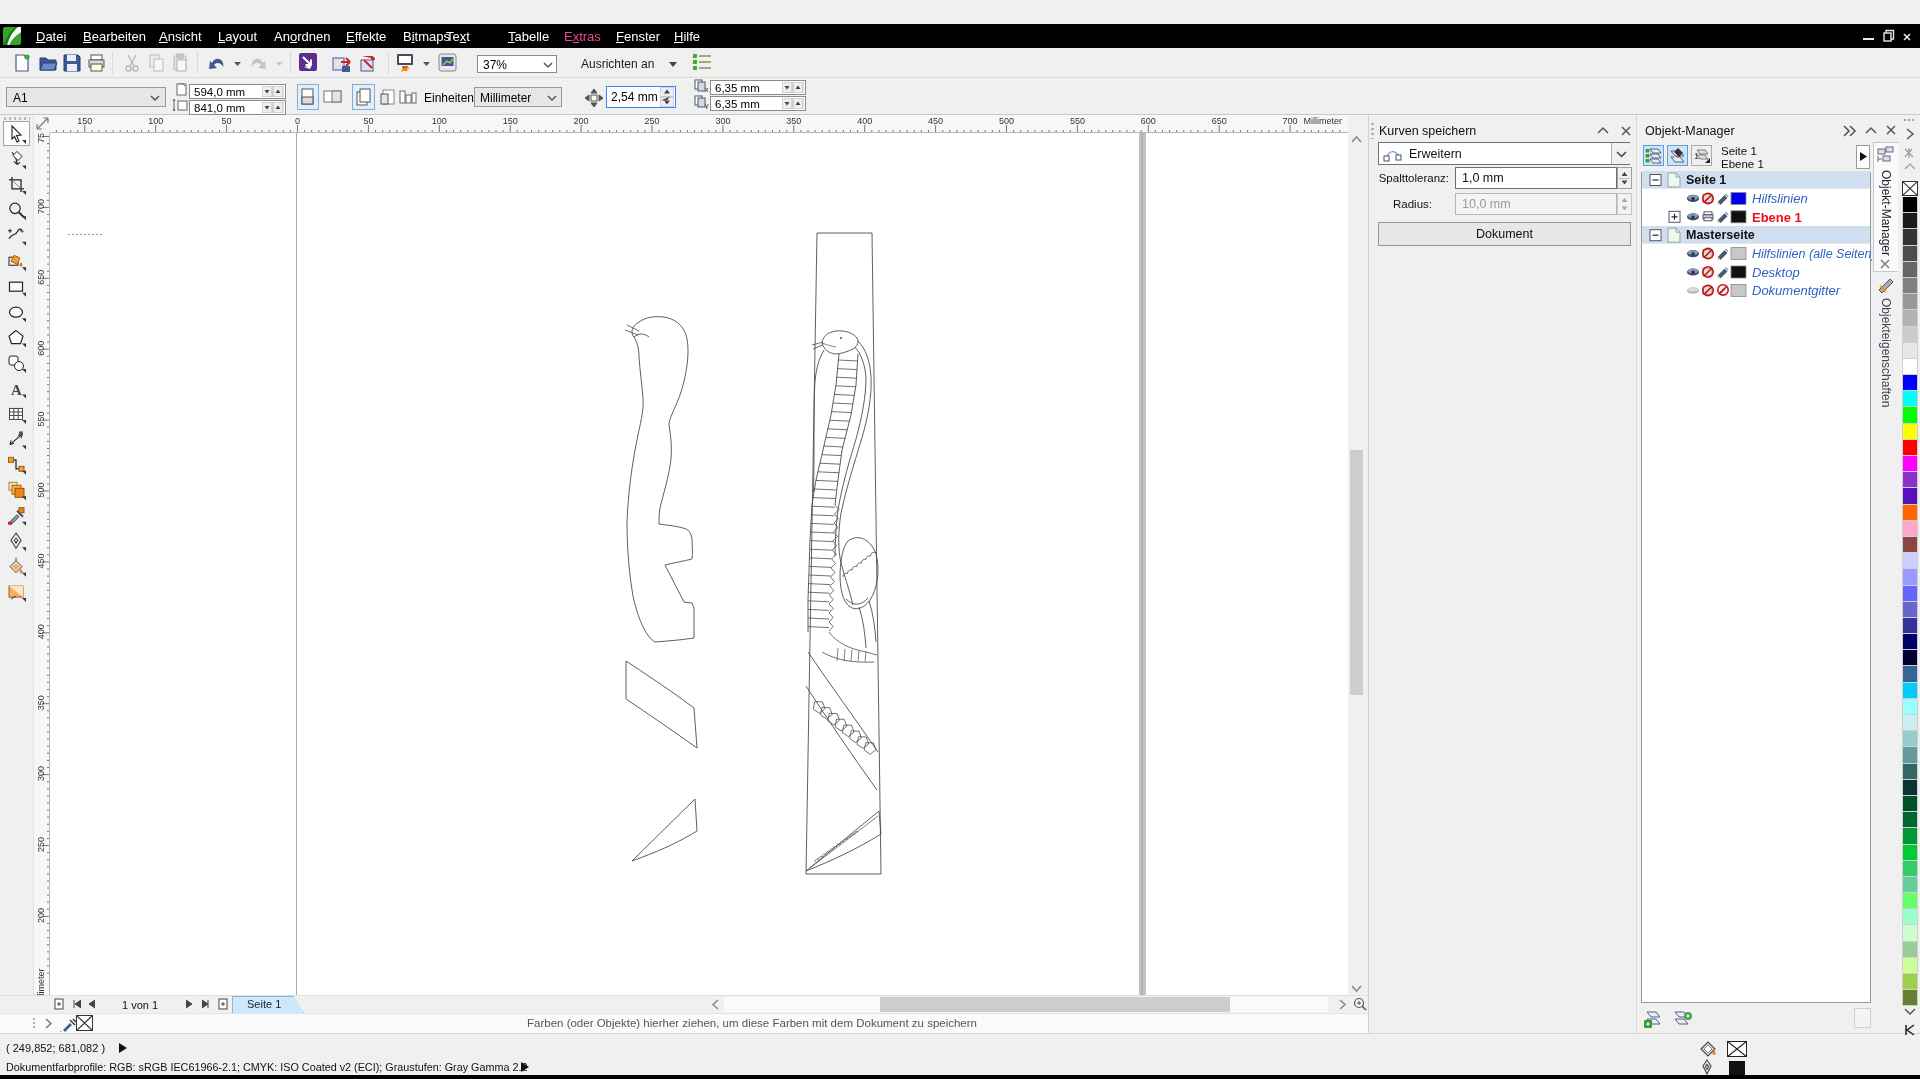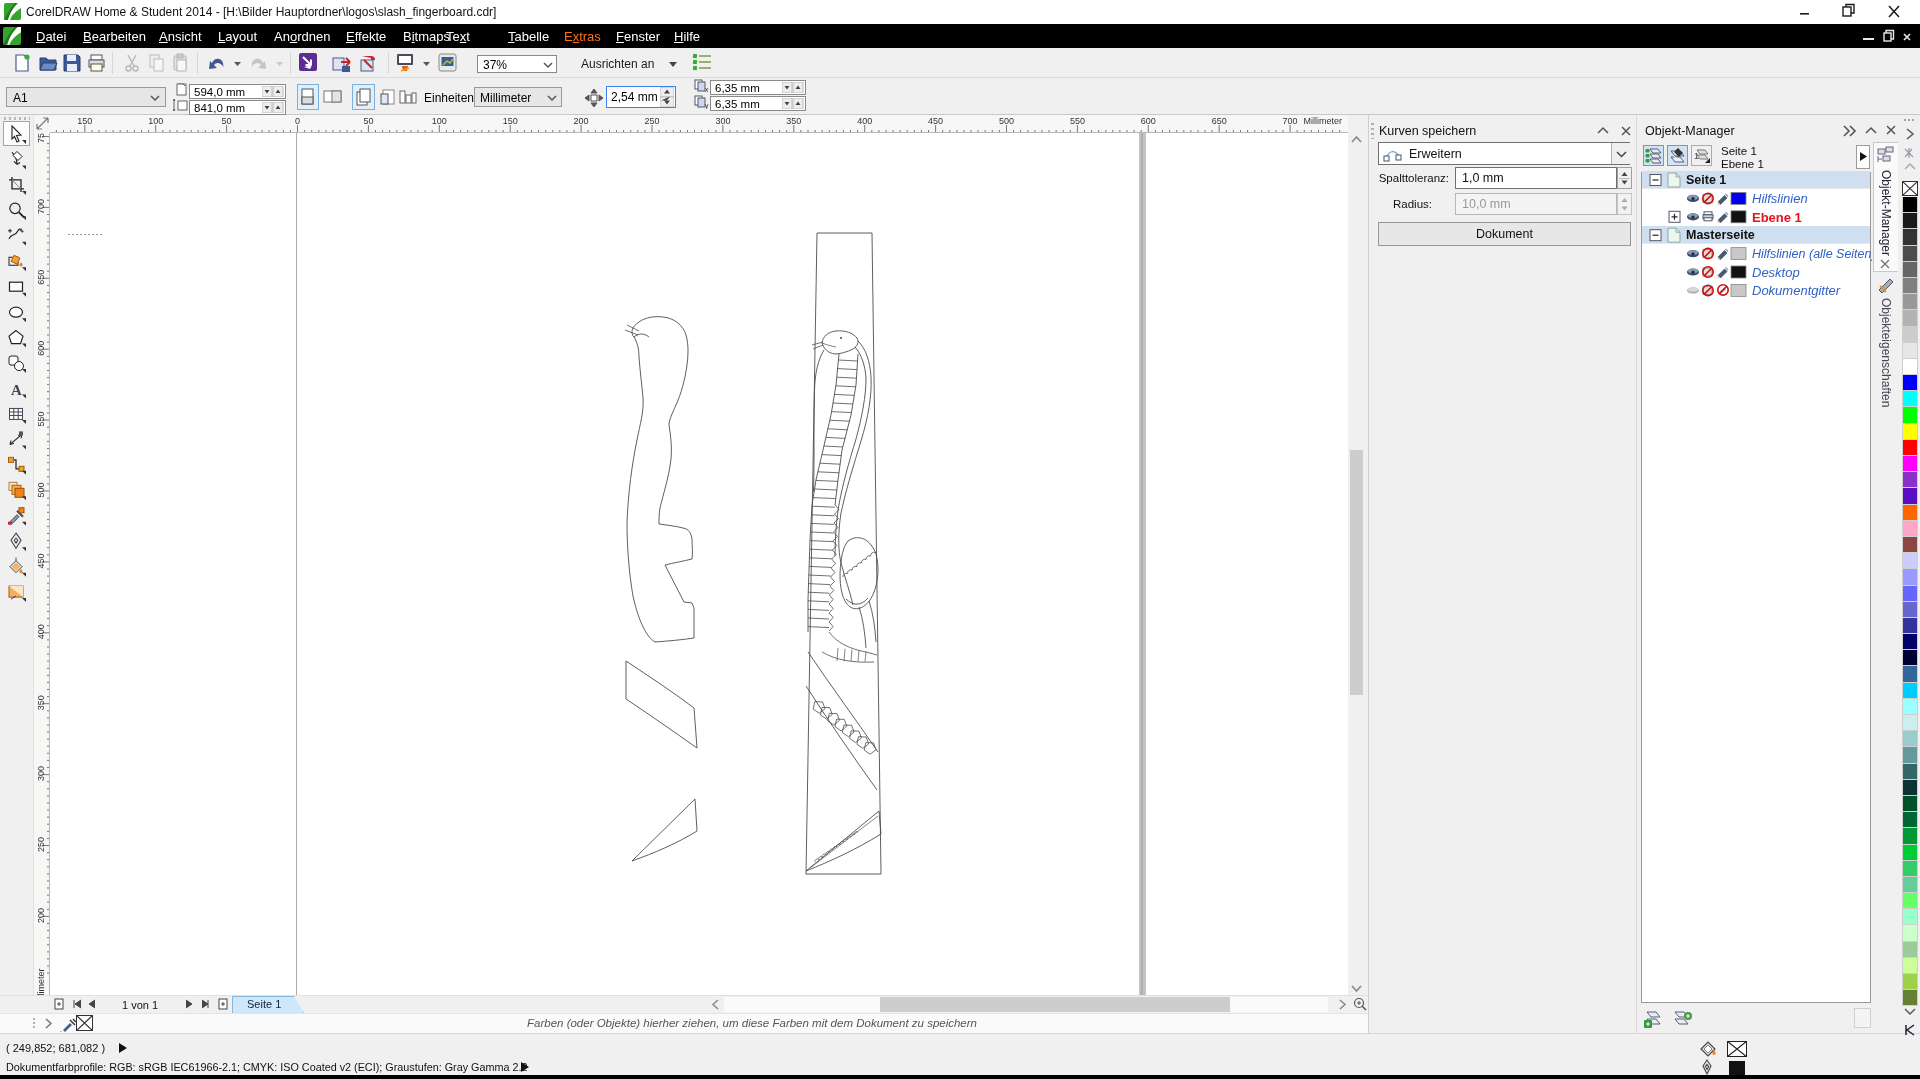--- a/index.html
+++ b/index.html
@@ -1,51 +1,35 @@
 <!DOCTYPE html>
 <html><head><meta charset="utf-8"><style>
 *{margin:0;padding:0;box-sizing:border-box}
 html,body{width:1920px;height:1079px;overflow:hidden;font-family:"Liberation Sans",sans-serif;background:#f0f0f0}
 .abs{position:absolute}
 .t{position:absolute;white-space:nowrap}
 </style></head><body>
 <div class="abs" style="left:0;top:0;width:1920px;height:1079px;background:#f0f0f0">
 
-<div class="abs" style="left:0;top:0;width:1920px;height:24px;background:#ffffff">
- <svg class="abs" style="left:4px;top:3px" width="17" height="17" viewBox="0 0 17 17">
-  <rect x="0" y="0" width="17" height="17" rx="2" fill="#36a42a"></rect>
-  <path d="M3,17 C6,10 8,6 14,0 L17,0 L17,5 C11,9 8,12 6,17 Z" fill="#fff"></path>
-  <path d="M0,17 C4,9 7,5 11,0 L13,0 C8,6 6,10 4,17 Z" fill="#1e7a1e"></path>
- </svg>
- <div class="t" style="left:26px;top:5px;font-size:12px;color:#111">CorelDRAW Home &amp; Student 2014 - [H:\Bilder Hauptordner\logos\slash_fingerboard.cdr]</div>
- <svg class="abs" style="left:1796px;top:0" width="124" height="24" viewBox="0 0 124 24">
-  <rect x="4" y="13" width="9" height="1.6" fill="#1a1a1a"></rect>
-  <g fill="none" stroke="#1a1a1a" stroke-width="1.4">
-   <rect x="47" y="7" width="8" height="9"></rect>
-          <path d="M50,7 V4.5 H58 V13 H55"></path>
-  </g>
-  <path d="M93,6 L103,17 M103,6 L93,17" stroke="#1a1a1a" stroke-width="1.5"></path>
- </svg>
-</div>
 <div class="abs" style="left:0;top:24px;width:1920px;height:24px;background:#000">
       <svg class="abs" style="left:3px;top:3px" width="18" height="18" viewBox="0 0 17 17">
   <rect x="0" y="0" width="17" height="17" rx="2" fill="#36a42a"></rect>
   <path d="M3,17 C6,10 8,6 14,0 L17,0 L17,5 C11,9 8,12 6,17 Z" fill="#fff"></path>
   <path d="M0,17 C4,9 7,5 11,0 L13,0 C8,6 6,10 4,17 Z" fill="#1e7a1e"></path>
  </svg>
       <div class="t" style="left:36px;top:5px;font-size:13px;color:#fff"><span style="text-decoration:underline">D</span>atei</div>
       <div class="t" style="left:83px;top:5px;font-size:13px;color:#fff"><span style="text-decoration:underline">B</span>earbeiten</div>
       <div class="t" style="left:159px;top:5px;font-size:13px;color:#fff"><span style="text-decoration:underline">A</span>nsicht</div>
       <div class="t" style="left:218px;top:5px;font-size:13px;color:#fff"><span style="text-decoration:underline">L</span>ayout</div>
       <div class="t" style="left:274px;top:5px;font-size:13px;color:#fff">An<span style="text-decoration:underline">o</span>rdnen</div>
       <div class="t" style="left:346px;top:5px;font-size:13px;color:#fff"><span style="text-decoration:underline">E</span>ffekte</div>
       <div class="t" style="left:403px;top:5px;font-size:13px;color:#fff">B<span style="text-decoration:underline">i</span>tmaps</div>
       <div class="t" style="left:446px;top:5px;font-size:13px;color:#fff">Te<span style="text-decoration:underline">x</span>t</div>
       <div class="t" style="left:508px;top:5px;font-size:13px;color:#fff"><span style="text-decoration:underline">T</span>abelle</div>
-      <div class="t" style="left:564px;top:5px;font-size:13px;color:#f97316">E<span style="text-decoration:underline">x</span>tras</div>
+      <div class="t" style="left:564px;top:5px;font-size:13px;color:#ec4899">E<span style="text-decoration:underline">x</span>tras</div>
       <div class="t" style="left:616px;top:5px;font-size:13px;color:#fff"><span style="text-decoration:underline">F</span>enster</div>
       <div class="t" style="left:674px;top:5px;font-size:13px;color:#fff"><span style="text-decoration:underline">H</span>ilfe</div>
       <svg class="abs" style="left:1860px;top:0" width="60" height="24" viewBox="0 0 60 24">
  <rect x="3" y="14" width="11" height="2" fill="#e8e8e8"></rect>
  <g fill="none" stroke="#e8e8e8" stroke-width="1.4">
           <rect x="24" y="9" width="7" height="8"></rect>
           <path d="M26,9 V6.5 H33.5 V15 H31"></path>
         </g>
  <path d="M44,10 l6,6 M50,10 l-6,6" stroke="#e8e8e8" stroke-width="1.6"></path>
 </svg>
@@ -486,21 +470,21 @@
       </g>
 <path d="M16,4 l5,4.5 -5,4.5" stroke="#777" stroke-width="1.5" fill="none"></path>
 <path d="M33,15 L40,8 L42,10 L35,17 Z" fill="#46608c"></path>
       <path d="M40,5 l5,5 M43,4 l3,3" stroke="#345" stroke-width="1.6"></path>
       <path d="M31,16 l-2,3 3,-1 z" fill="#345"></path>
 </svg>
 <div class="abs" style="left:76px;top:1015px;width:17px;height:16px;background:#fff;border:1.5px solid #333"></div>
 <svg class="abs" style="left:76px;top:1015px" width="17" height="16" viewBox="0 0 17 16">
       <path d="M0,0 L17,16 M17,0 L0,16" stroke="#333" stroke-width="1.2"></path>
     </svg>
-<div class="t" style="left:527px;top:1017px;font-size:11.5px;font-style:italic;color:#555">Farben (oder Objekte) hierher ziehen, um diese Farben mit dem Dokument zu speichern</div>
+<div class="t" style="left:527px;top:1017px;font-size:11.5px;color:#555">Farben (oder Objekte) hierher ziehen, um diese Farben mit dem Dokument zu speichern</div>
 <div class="abs" style="left:0;top:1033px;width:1920px;height:42px;background:#f0f0f0;border-top:1px solid #d6d6d6"></div>
 <div class="t" style="left:6px;top:1042px;font-size:11px;color:#111">( 249,852; 681,082 )</div>
 <svg class="abs" style="left:118px;top:1043px" width="10" height="11" viewBox="0 0 10 11">
       <path d="M1,0 l8,5 -8,5 z" fill="#111"></path>
     </svg>
 <div class="t" style="left:6px;top:1061px;font-size:10.8px;color:#111">Dokumentfarbprofile: RGB: sRGB IEC61966-2.1; CMYK: ISO Coated v2 (ECI); Graustufen: Gray Gamma 2.2</div>
 <svg class="abs" style="left:520px;top:1062px" width="10" height="11" viewBox="0 0 10 11">
       <path d="M1,0 l8,5 -8,5 z" fill="#111"></path>
     </svg>
 <svg class="abs" style="left:1698px;top:1040px" width="60" height="36" viewBox="0 0 60 36">

